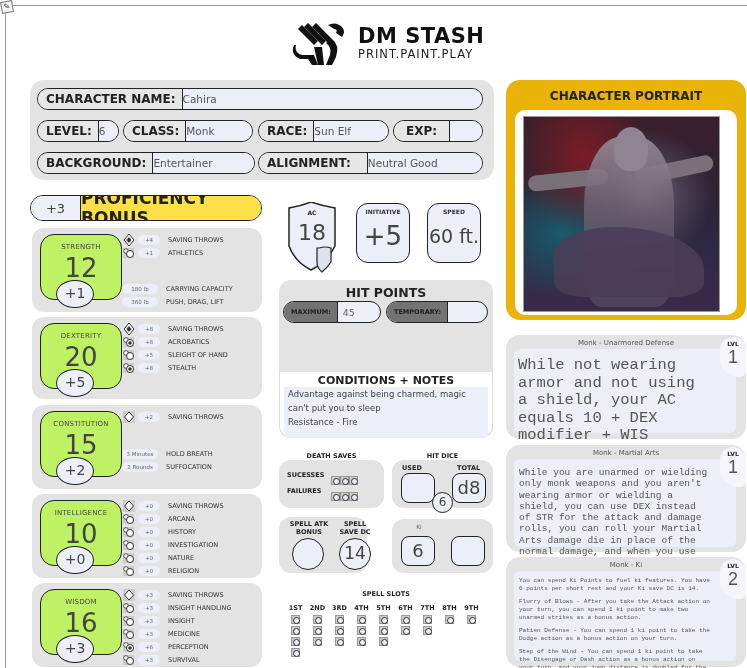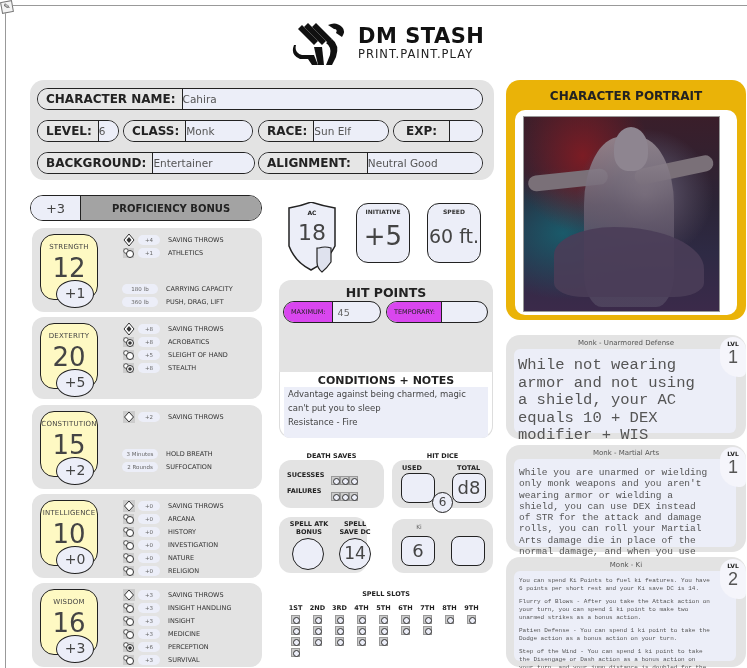--- a/index.html
+++ b/index.html
@@ -18,46 +18,46 @@
 
   
   .header-block { position: absolute; left: 30px; top: 80px; width: 464px; height: 100px; background: #e3e3e3; border-radius: 14px; }
   .pill { position: absolute; height: 22px; border: 1.5px solid #222; border-radius: 12px; background: #eceef8; display: flex; overflow: hidden; }
   .pill .lbl { background: #e6e6e6; font-weight: bold; font-size: 12px; padding: 0 6px 0 8px; display: flex; align-items: center; border-right: 1.5px solid #222; white-space: nowrap; color: #222; }
   .pill .val { font-size: 10.5px; color: #555; display: flex; align-items: center; flex: 1; background: #eceef8; }
 
   
   .prof { position: absolute; left: 30px; top: 195px; width: 232px; height: 26px; border: 1.5px solid #222; border-radius: 14px; display: flex; overflow: hidden; }
   .prof .num { width: 50px; background: #eceef8; border-right: 1.5px solid #222; display: flex; align-items: center; justify-content: center; font-size: 13px; color: #444; }
-  .prof .txt { flex: 1; background: #a3a3a3; display: flex; align-items: center; justify-content: center; font-weight: bold; font-size: 10px; text-align: right; }
+  .prof .txt { flex: 1; background: #fde047; display: flex; align-items: center; justify-content: center; font-weight: bold; font-size: 17px; }
 
   
   .ability { position: absolute; left: 32px; width: 230px; background: #e3e3e3; border-radius: 12px; }
-  .ab-box { position: absolute; left: 8px; top: 6px; width: 58px; height: 66px; border: 1.5px solid #222; border-radius: 14px; background: #fef9c3; text-align: center; }
+  .ab-box { position: absolute; left: 8px; top: 6px; width: 82px; height: 66px; border: 1.5px solid #222; border-radius: 14px; background: #bef264; text-align: center; }
   .ab-box .name { font-size: 7px; color: #444; margin-top: 8px; letter-spacing: 0.2px; }
   .ab-box .score { font-size: 26px; color: #444; line-height: 30px; margin-top: 2px; }
   .ab-mod { position: absolute; left: 24px; top: 52px; width: 38px; height: 28px; border: 1.5px solid #222; border-radius: 50%; background: #eceef8; text-align: center; font-size: 14px; color: #444; line-height: 25px; }
   .rows { position: absolute; left: 90px; top: 5px; }
   .row { display: flex; align-items: center; height: 13px; }
   .row .ic { width: 14px; height: 12px; display: flex; align-items: center; justify-content: center; }
   .row .bub { width: 22px; height: 10px; border-radius: 6px; background: #eceef8; font-size: 5.5px; color: #666; display: flex; align-items: center; justify-content: center; margin-left: 2px; }
   .row .rl { font-size: 6.5px; color: #333; margin-left: 8px; white-space: nowrap; }
   .extra { position: absolute; left: 90px; }
   .extra .row .bub { width: 36px; margin-left: 0; }
 
   
   .ac-shield { position: absolute; left: 287px; top: 202px; width: 50px; height: 72px; }
   .stat-box { position: absolute; top: 203px; width: 54px; height: 60px; border: 1.5px solid #222; border-radius: 12px; background: #eceef8; text-align: center; }
   .stat-box .sl { font-size: 6px; font-weight: bold; color: #333; margin-top: 4px; }
   .stat-box .sv { color: #444; }
 
   .hp-block { position: absolute; left: 279px; top: 280px; width: 214px; height: 158px; background: #e3e3e3; border-radius: 12px; overflow: hidden; }
   .hp-title { text-align: center; font-weight: bold; font-size: 12.5px; margin-top: 5px; }
   .mini-pill { position: absolute; top: 21px; height: 22px; border: 1.5px solid #222; border-radius: 12px; display: flex; overflow: hidden; background: #eceef8; }
-  .mini-pill .lbl { background: #d946ef; font-size: 6.5px; font-weight: normal; display: flex; align-items: center; padding: 0 6px 0 7px; border-right: 1.5px solid #222; }
+  .mini-pill .lbl { background: #737373; font-size: 6.5px; font-weight: bold; display: flex; align-items: center; padding: 0 6px 0 7px; border-right: 1.5px solid #222; }
   .mini-pill .val { font-size: 9.5px; color: #666; display: flex; align-items: center; padding-left: 5px; flex: 1; }
   .cond { position: absolute; left: 0; top: 92px; width: 214px; height: 66px; background: #fff; border-radius: 0 0 12px 12px; border: 1px solid #ddd; border-top: none; }
   .cond-title { text-align: center; font-weight: bold; font-size: 11px; margin-top: 2px; }
   .cond-text { background: #eceef8; margin: 0 4px; font-size: 8.5px; color: #444; line-height: 14px; padding: 0 4px; height: 57px; }
 
   .section-label { position: absolute; font-size: 6.5px; font-weight: bold; text-align: center; color: #222; }
   .gray-block { position: absolute; background: #e3e3e3; border-radius: 12px; }
   .chk { display: inline-block; width: 9px; height: 9px; border: 1px solid #999; background: #ccc; position: relative; vertical-align: middle; }
   .chk::after { content: ""; position: absolute; left: 1px; top: 1px; width: 5px; height: 5px; border: 1px solid #333; border-radius: 50%; background: #eceef8; }
 

